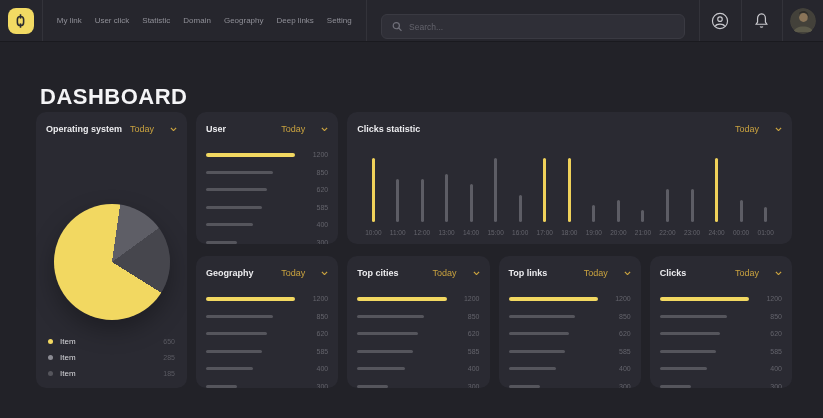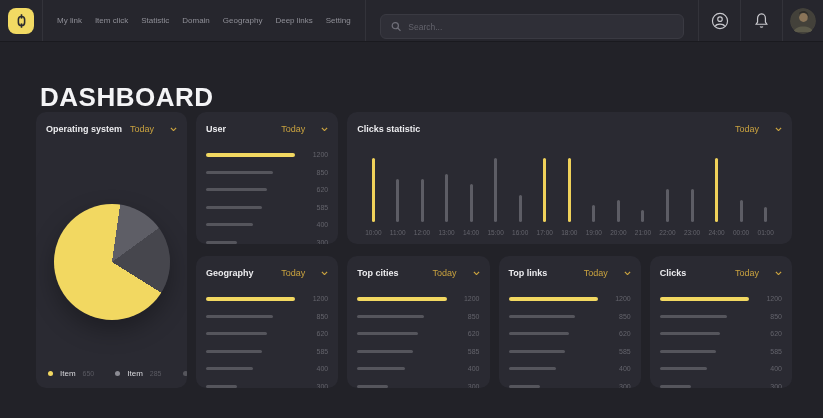--- a/index.html
+++ b/index.html
@@ -18,21 +18,21 @@
   .spacer { flex:1; }
   .search-wrap { display:flex; align-items:center; padding:0 14px;margin-top:12px; }
   .search { width:304px; height:25px; background:#2F2F37; border:1px solid #3A3A42; border-radius:6px; display:flex; align-items:center; gap:7px; padding:0 10px; }
   .search input { background:transparent; border:none; outline:none; color:#B5B5BC; font-size:8.5px; width:100%; font-family:inherit; }
   .search input::placeholder { color:#62626B; }
   .icon-btn { width:41px; display:flex; align-items:center; justify-content:center; cursor:pointer; }
   .avatar-box { width:40px; display:flex; align-items:center; justify-content:center; }
   .avatar { width:26px; height:26px; border-radius:50%; overflow:hidden; cursor:pointer; }
   
   .header { height:70px; display:flex; align-items:center; justify-content:space-between; padding:0 31px 0 40px; }
-  .page-title { font-size:26px; font-weight:bold; letter-spacing:0.5px; color:#F4F4F6;margin-top:40px; }
+  .page-title { font-size:22px; font-weight:bold; letter-spacing:0.5px; color:#F4F4F6;margin-top:40px; }
   .project-btn { background:#35353D; border:none; color:#F0F0F3; font-weight:bold; font-size:8.5px; letter-spacing:1.2px; border-radius:9px; height:28px; padding:0 15px; display:flex; align-items:center; gap:8px; cursor:pointer; font-family:inherit; }
   
   .main { margin:0 31px 0 36px; display:grid; grid-template-columns:151px repeat(4,1fr); gap:12px 9px; grid-auto-rows:132px; }
   .card { background:#2A2A32; border-radius:10px; padding:12px 10px 8px; overflow:hidden; display:flex; flex-direction:column; }
   .card-os { grid-row:1 / 3; }
   .card-cs { grid-column:3 / 6; }
   .card-head { display:flex; justify-content:space-between; align-items:center; }
   .card-title { font-size:9px; font-weight:bold; color:#ECECEF; }
   .period { background:none; border:none; color:#C9A23F; font-size:9px; display:flex; align-items:center; gap:16px; cursor:pointer; padding:0; font-family:inherit; }
   
@@ -44,21 +44,21 @@
   .hbar-val { width:25px; text-align:right; font-size:7px; color:#63636B; }
   
   .vbars { margin-top:12px; flex:1; display:flex; justify-content:space-between; padding:0 8px; }
   .vcol { display:flex; flex-direction:column; align-items:center; justify-content:flex-end; }
   .vbar-holder { height:64px; display:flex; align-items:flex-end; }
   .vbar { width:3px; border-radius:2px; background:#5D5D65; }
   .vbar.hl { background:#EFD15A; width:3.5px; }
   .vlab { margin-top:7px; font-size:6.5px; color:#64646C; white-space:nowrap; }
   
   .pie { width:116px; height:116px; border-radius:50%; margin:70px auto 0; box-shadow:0 10px 24px rgba(0,0,0,0.3); }
-  .legend { margin-top:auto; display:flex; flex-direction:row; gap:21px; padding:0 2px 2px; }
+  .legend { margin-top:auto; display:flex; flex-direction:column; gap:7px; padding:0 2px 2px; }
   .legend-row { display:flex; align-items:center; gap:7px; }
   .legend-dot { width:5px; height:5px; border-radius:50%; flex:none; }
   .legend-label { flex:1; font-size:8px; color:#D8D8DC; }
   .legend-val { font-size:7px; color:#5A5A62; }
 </style>
 </head>
 <body>
 
 <div class="navbar">
   <div class="logo-box">
@@ -66,21 +66,21 @@
       <svg width="11" height="16" viewBox="0 0 12 16">
         <rect x="2.6" y="3" width="6.8" height="10" rx="3.4" fill="none" stroke="#2B2B30" stroke-width="1.7"></rect>
         <line x1="6" y1="0.6" x2="6" y2="5.4" stroke="#2B2B30" stroke-width="1.7"></line>
         <line x1="6" y1="10.6" x2="6" y2="15.4" stroke="#2B2B30" stroke-width="1.7"></line>
       </svg>
     </div>
   </div>
   <span class="vdiv"></span>
   <nav class="nav-links">
       <span class="nav-item">My link</span>
-      <span class="nav-item">Item click</span>
+      <span class="nav-item">User click</span>
       <span class="nav-item">Statistic</span>
       <span class="nav-item">Domain</span>
       <span class="nav-item">Geography</span>
       <span class="nav-item">Deep links</span>
       <span class="nav-item">Setting</span>
     </nav>
   <div class="spacer"></div>
   <span class="vdiv"></span>
   <div class="search-wrap">
     <div class="search">

